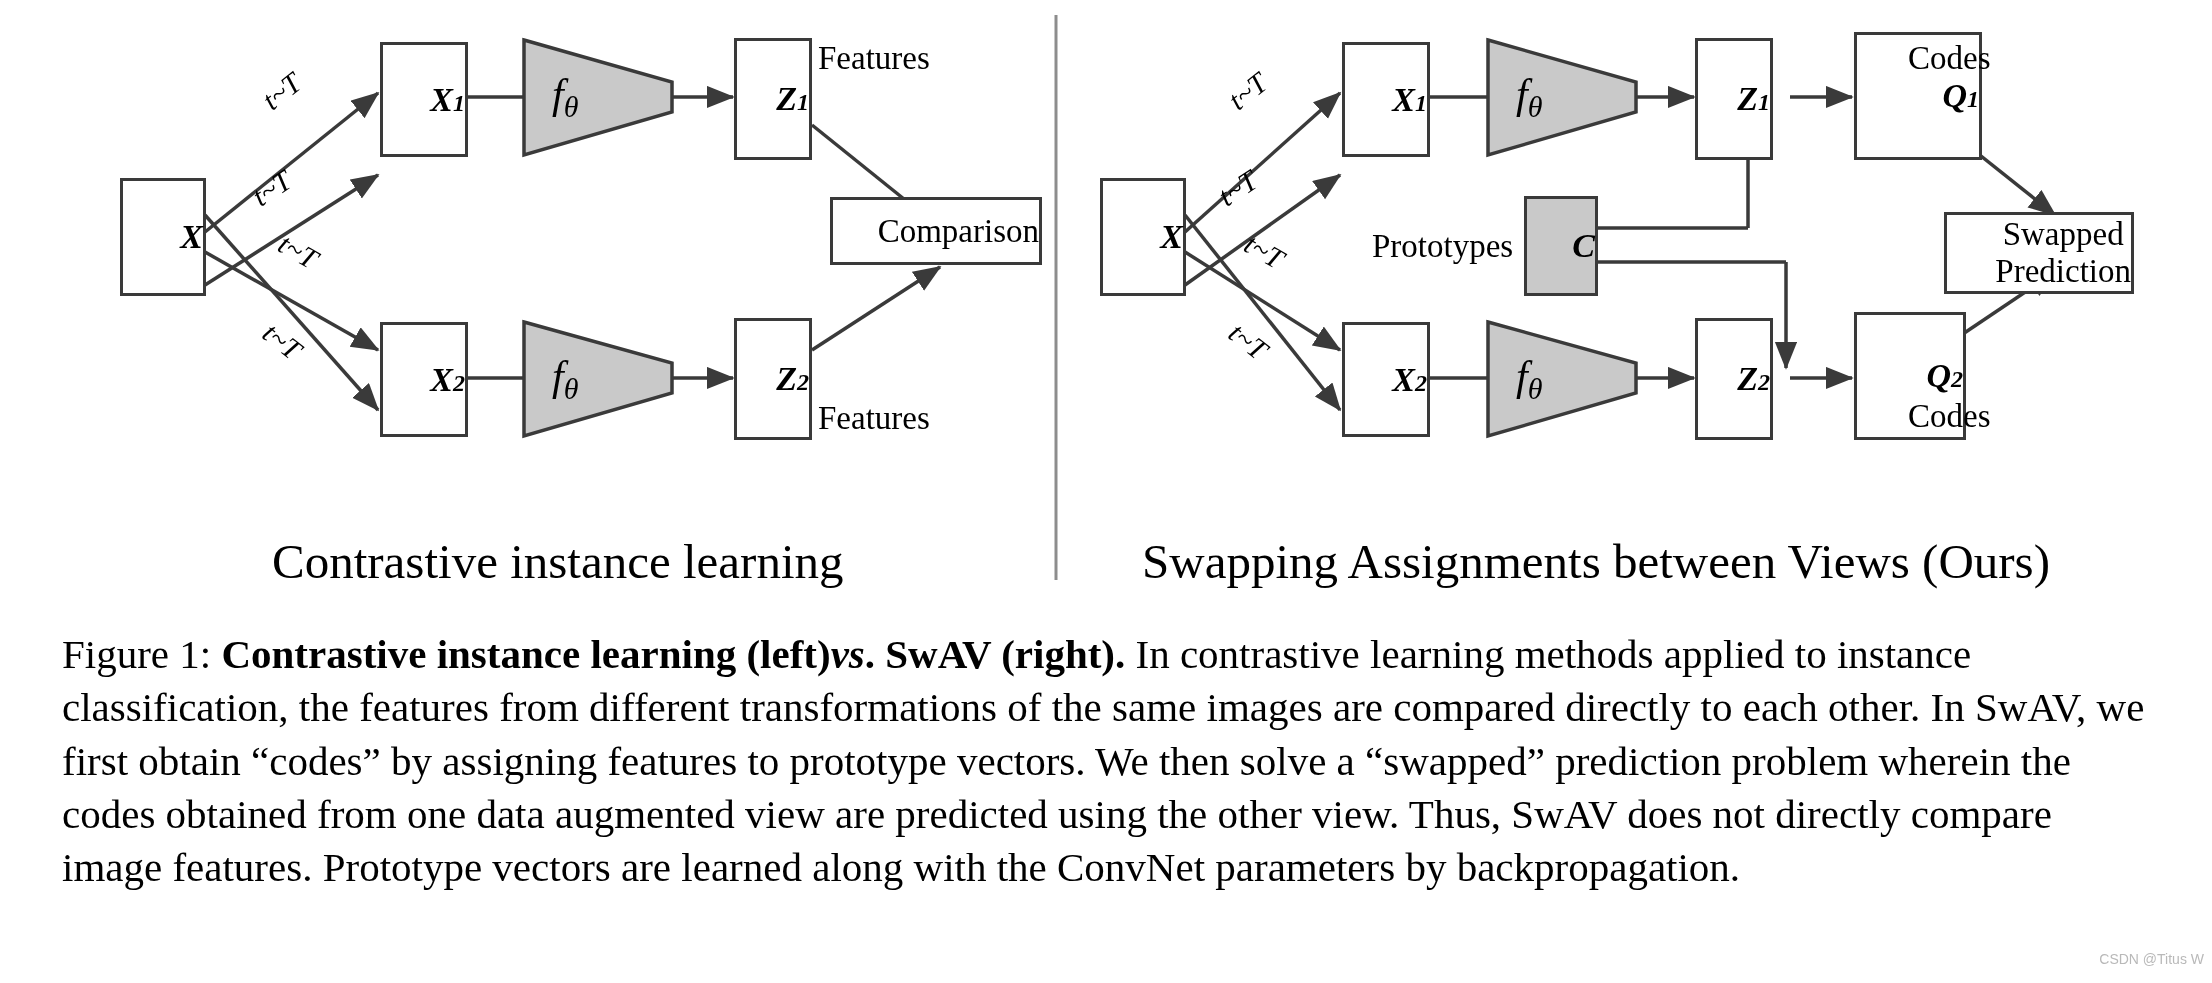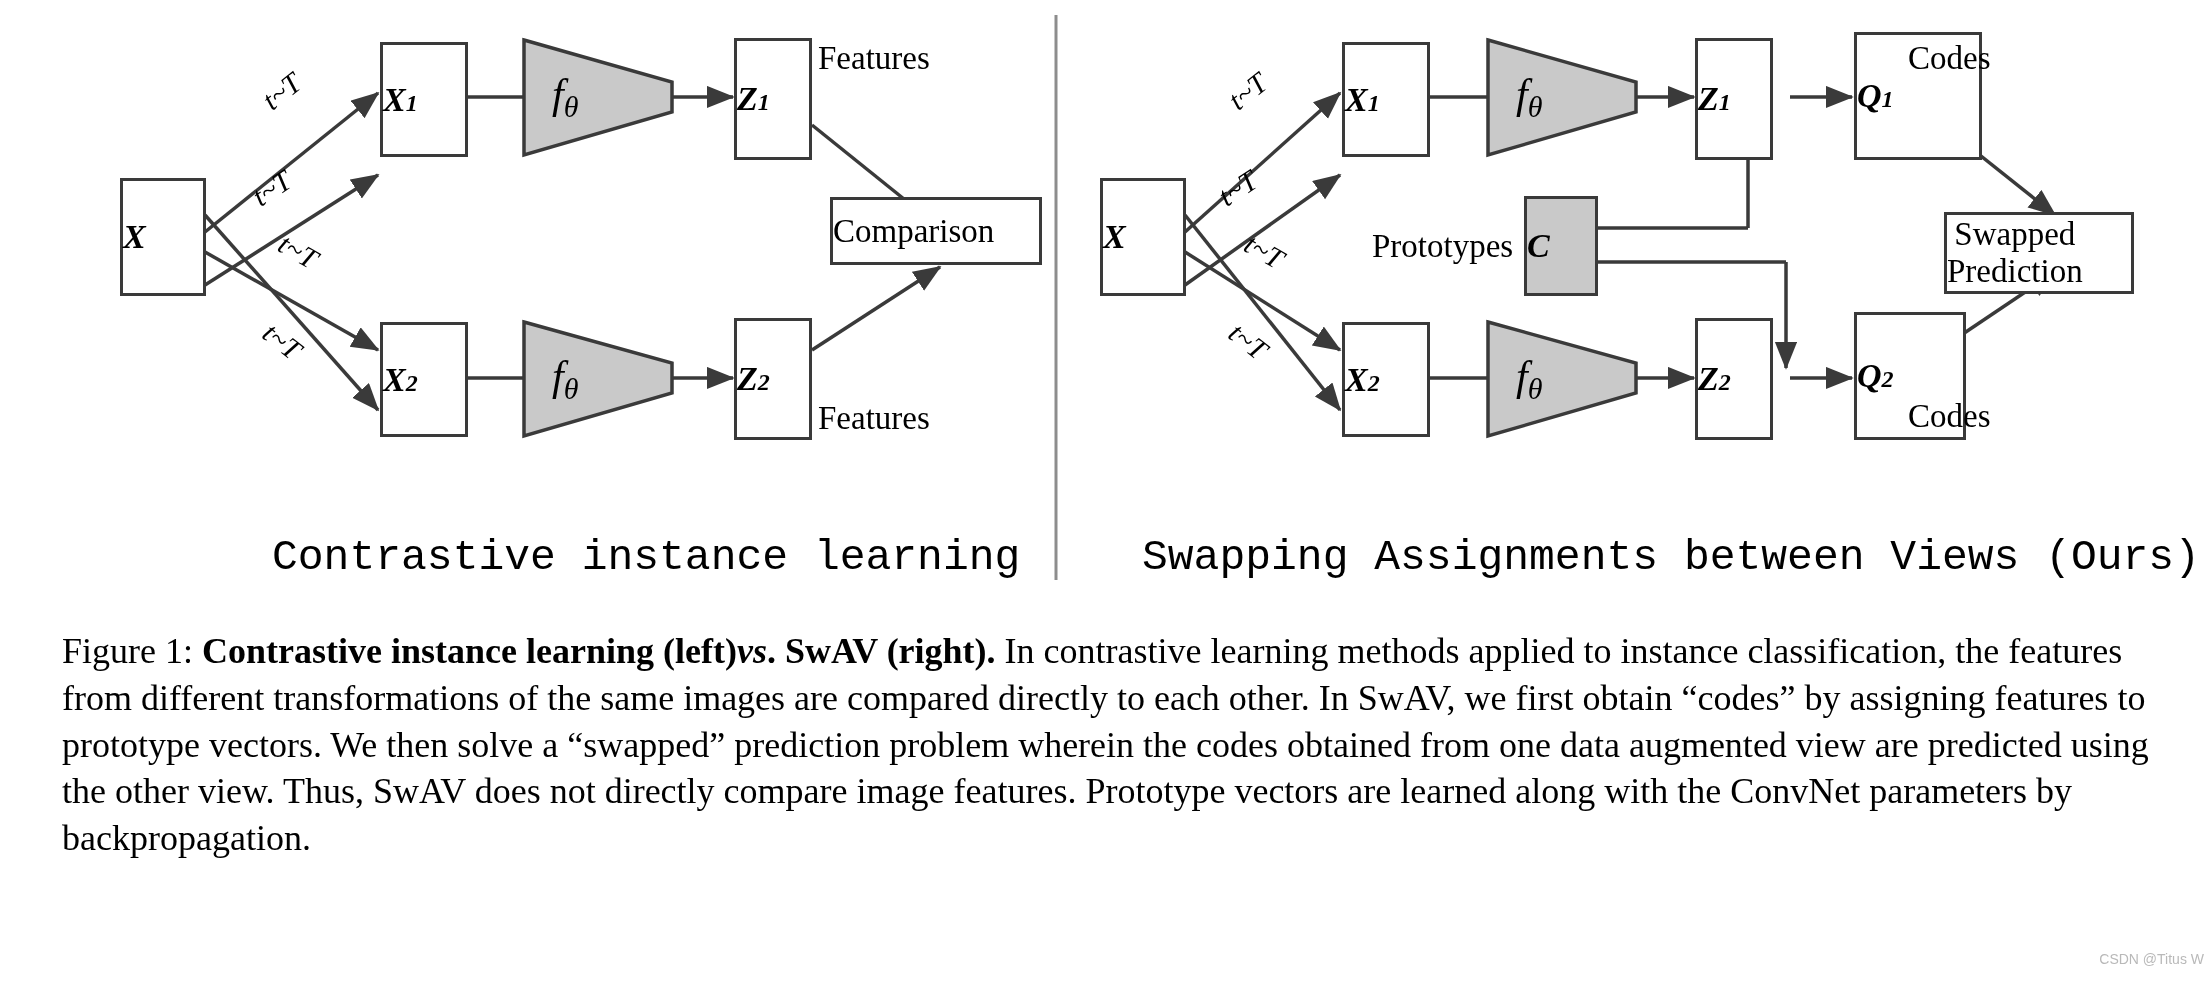--- a/index.html
+++ b/index.html
@@ -36,21 +36,21 @@
     top: 0;
   }
 
   .node-box {
     position: absolute;
     border: 3px solid #3a3a3a;
     background: #ffffff;
     box-sizing: border-box;
     display: flex;
     align-items: center;
-    justify-content: flex-start;
+    justify-content: flex-end;
     font-family: "Liberation Serif", serif;
   }
   .node-box.filled {
     background: #c9c9c9;
   }
   .var-label {
     font-style: italic;
     font-weight: bold;
     font-size: 34px;
     line-height: 1;
@@ -87,32 +87,32 @@
     font-style: italic;
     font-family: "Liberation Serif", serif;
   }
   .trap-label .theta {
     font-size: 30px;
     vertical-align: sub;
   }
 
   .panel-caption {
     position: absolute;
-    font-size: 43px;
-    font-family: Liberation Mono, monospace;
+    font-size: 49px;
+    font-family: Liberation Serif, serif;
     white-space: nowrap;
   }
 
   
   #caption {
     position: absolute;
     left: 62px;
     top: 628px;
     width: 2100px;
-    font-size: 36px;
+    font-size: 41px;
     line-height: 1.30;
     font-family: "Liberation Serif", serif;
     text-align: left;
   }
   #caption b { font-weight: bold; }
   #caption i { font-style: italic; }
 
   #watermark {
     position: absolute;
     right: 8px;

